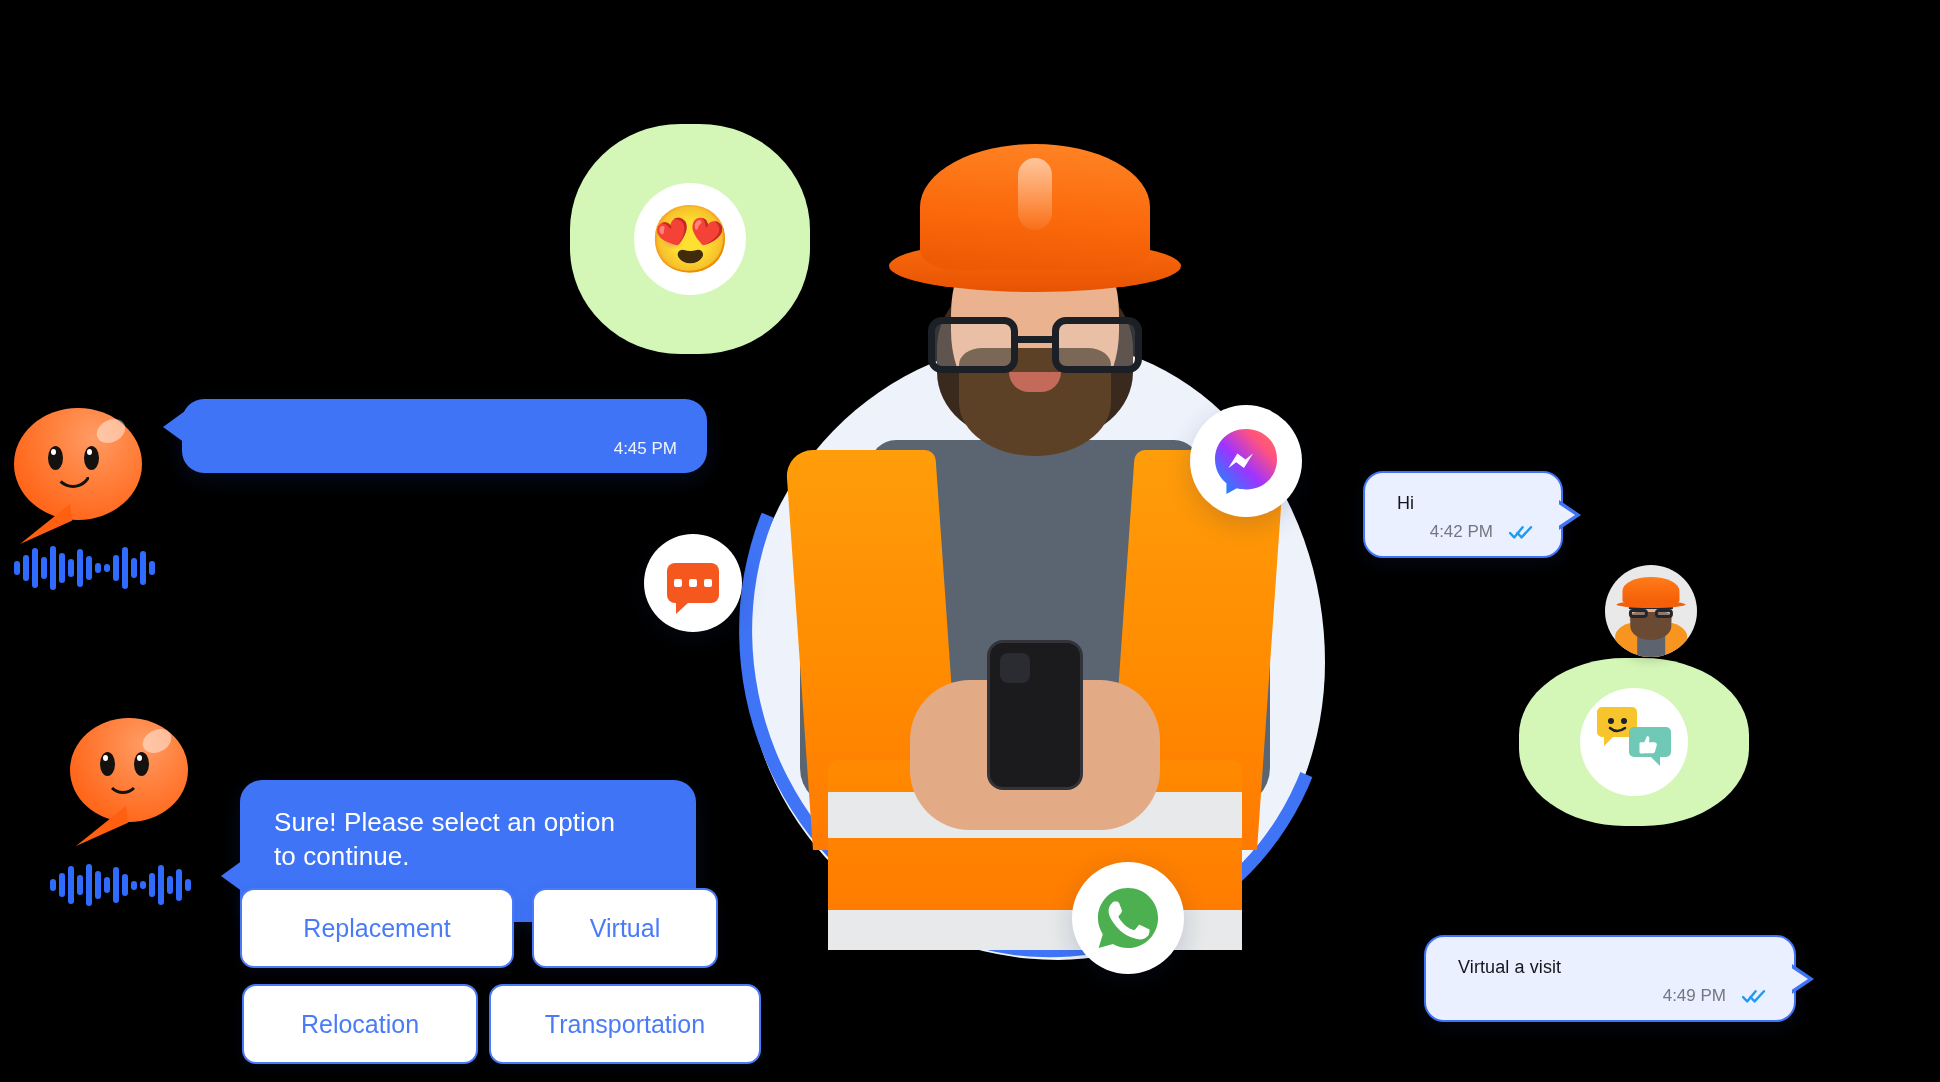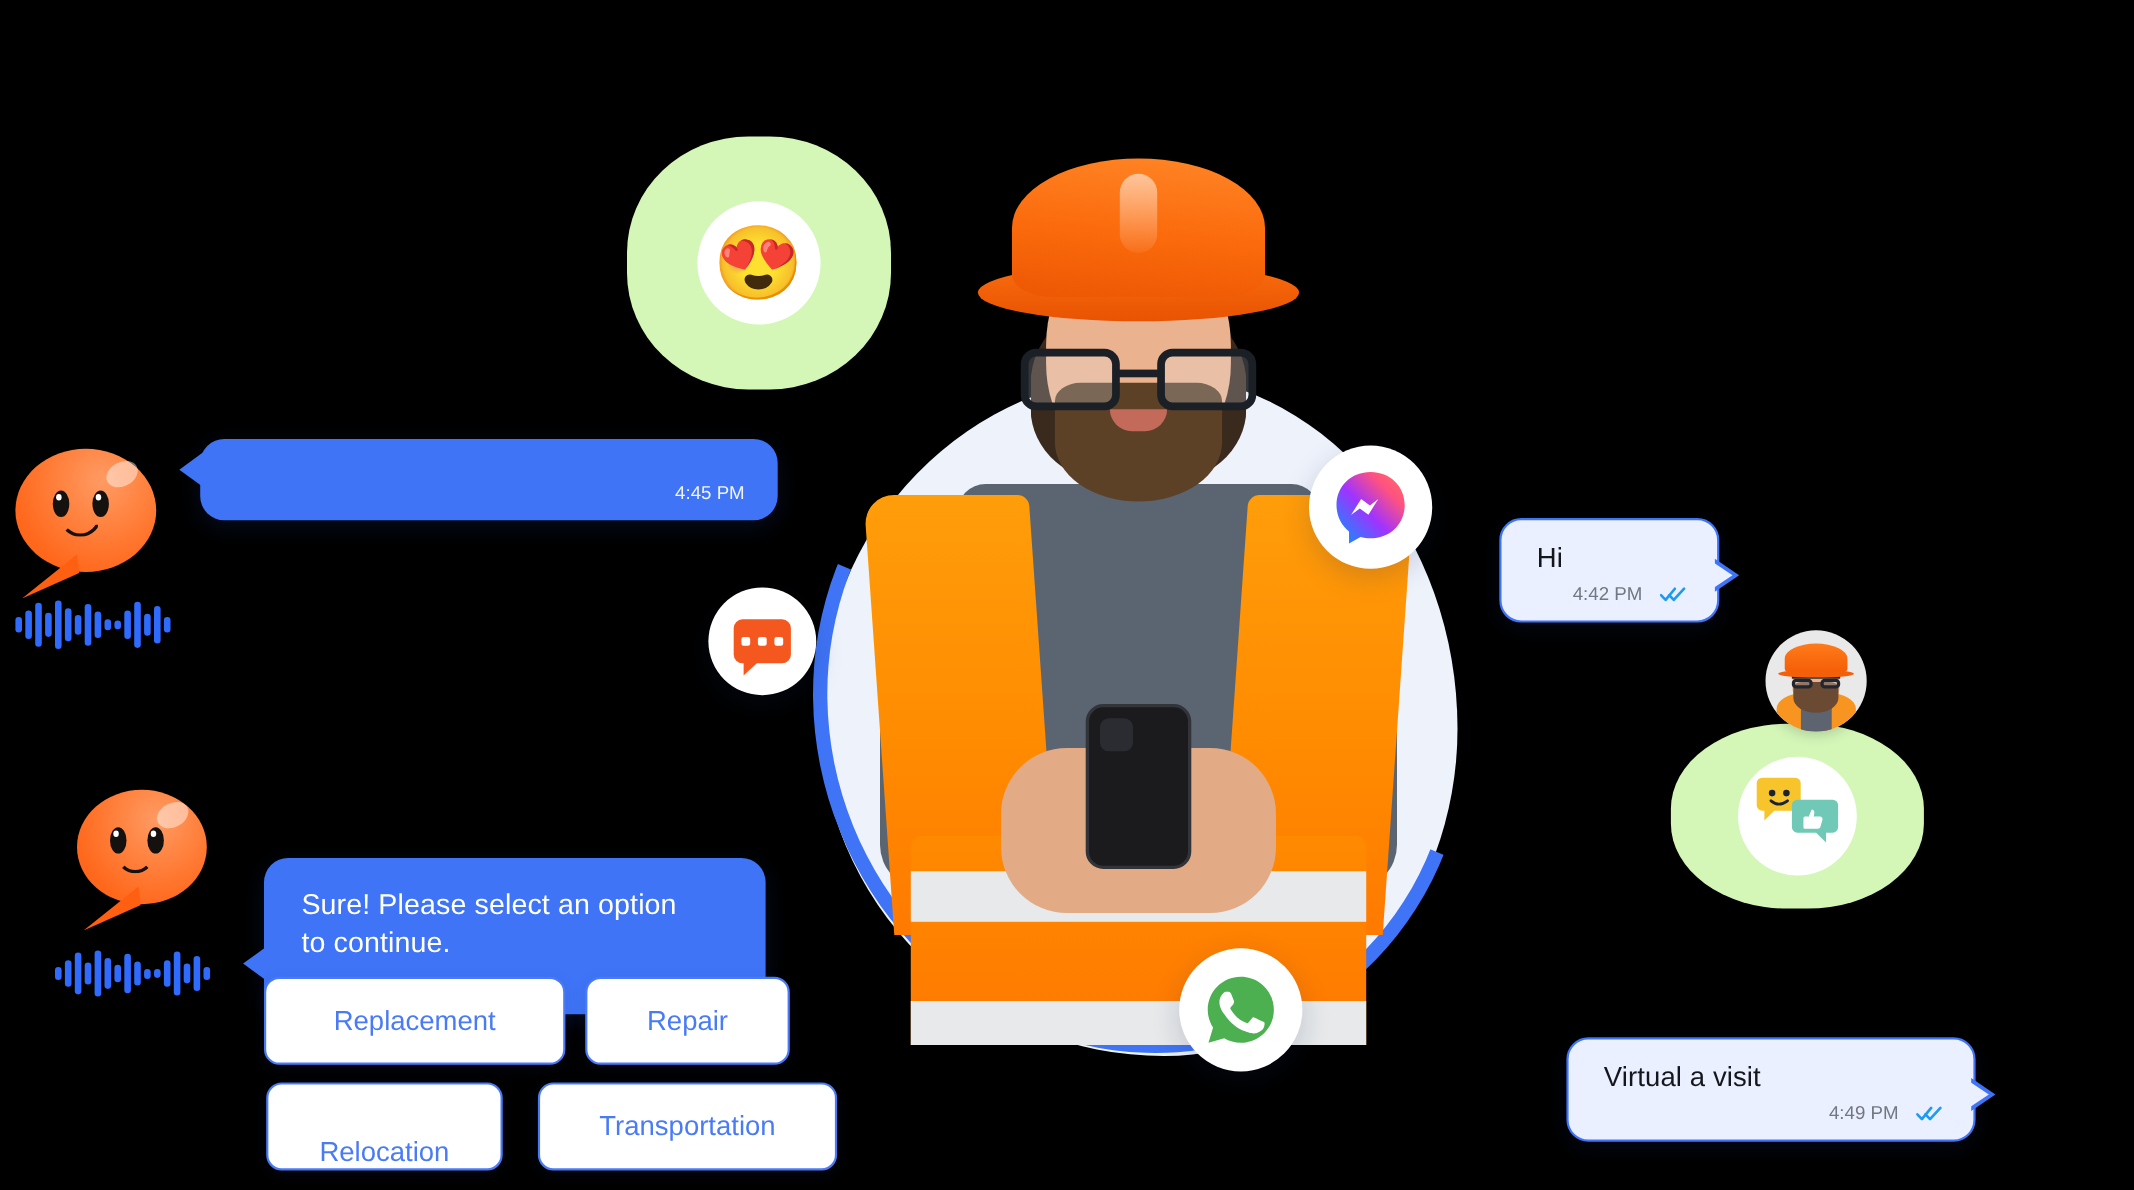--- a/index.html
+++ b/index.html
@@ -121,21 +121,21 @@
   
   .bub-light {
     background: #eaf0ff;
     border: 2px solid #3f74f6;
     border-radius: 20px;
     position: relative;
     padding: 20px 28px 14px 32px;
     box-shadow: 0 6px 20px rgba(28,60,140,.14);
   }
   .bub-light .txt {
-    font-size: 25px;
+    font-size: 18px;
     color: #14161c;
     letter-spacing: .1px;
   }
   .bub-light .meta {
     display: flex;
     align-items: center;
     justify-content: flex-end;
     gap: 16px;
     margin-top: 8px;
   }
@@ -535,23 +535,23 @@
     <div class="tail"></div>
     <div class="txt">Sure! Please select an option
 to continue.</div>
     <div class="time">4:45 PM</div>
   </div>
 
   <div class="abs opt" style="left:240px; top:888px; width:274px; height:80px;">
     <span>Replacement</span>
   </div>
   <div class="abs opt" style="left:532px; top:888px; width:186px; height:80px;">
-    <span>Repair</span>
-  </div>
-  <div class="abs opt" style="left:242px; top:984px; width:215px; height:80px;align-items:flex-end;">
+    <span>Virtual</span>
+  </div>
+  <div class="abs opt" style="left:242px; top:984px; width:236px; height:80px;">
     <span>Relocation</span>
   </div>
   <div class="abs opt" style="left:489px; top:984px; width:272px; height:80px;">
     <span>Transportation</span>
   </div>
 
   <div class="abs greenpad" style="left:570px; top:124px; width:240px; height:230px;">
     <div class="whitecirc" style="width:112px; height:112px; font-size:66px; line-height:1;">
       <span>😍</span>
     </div>

